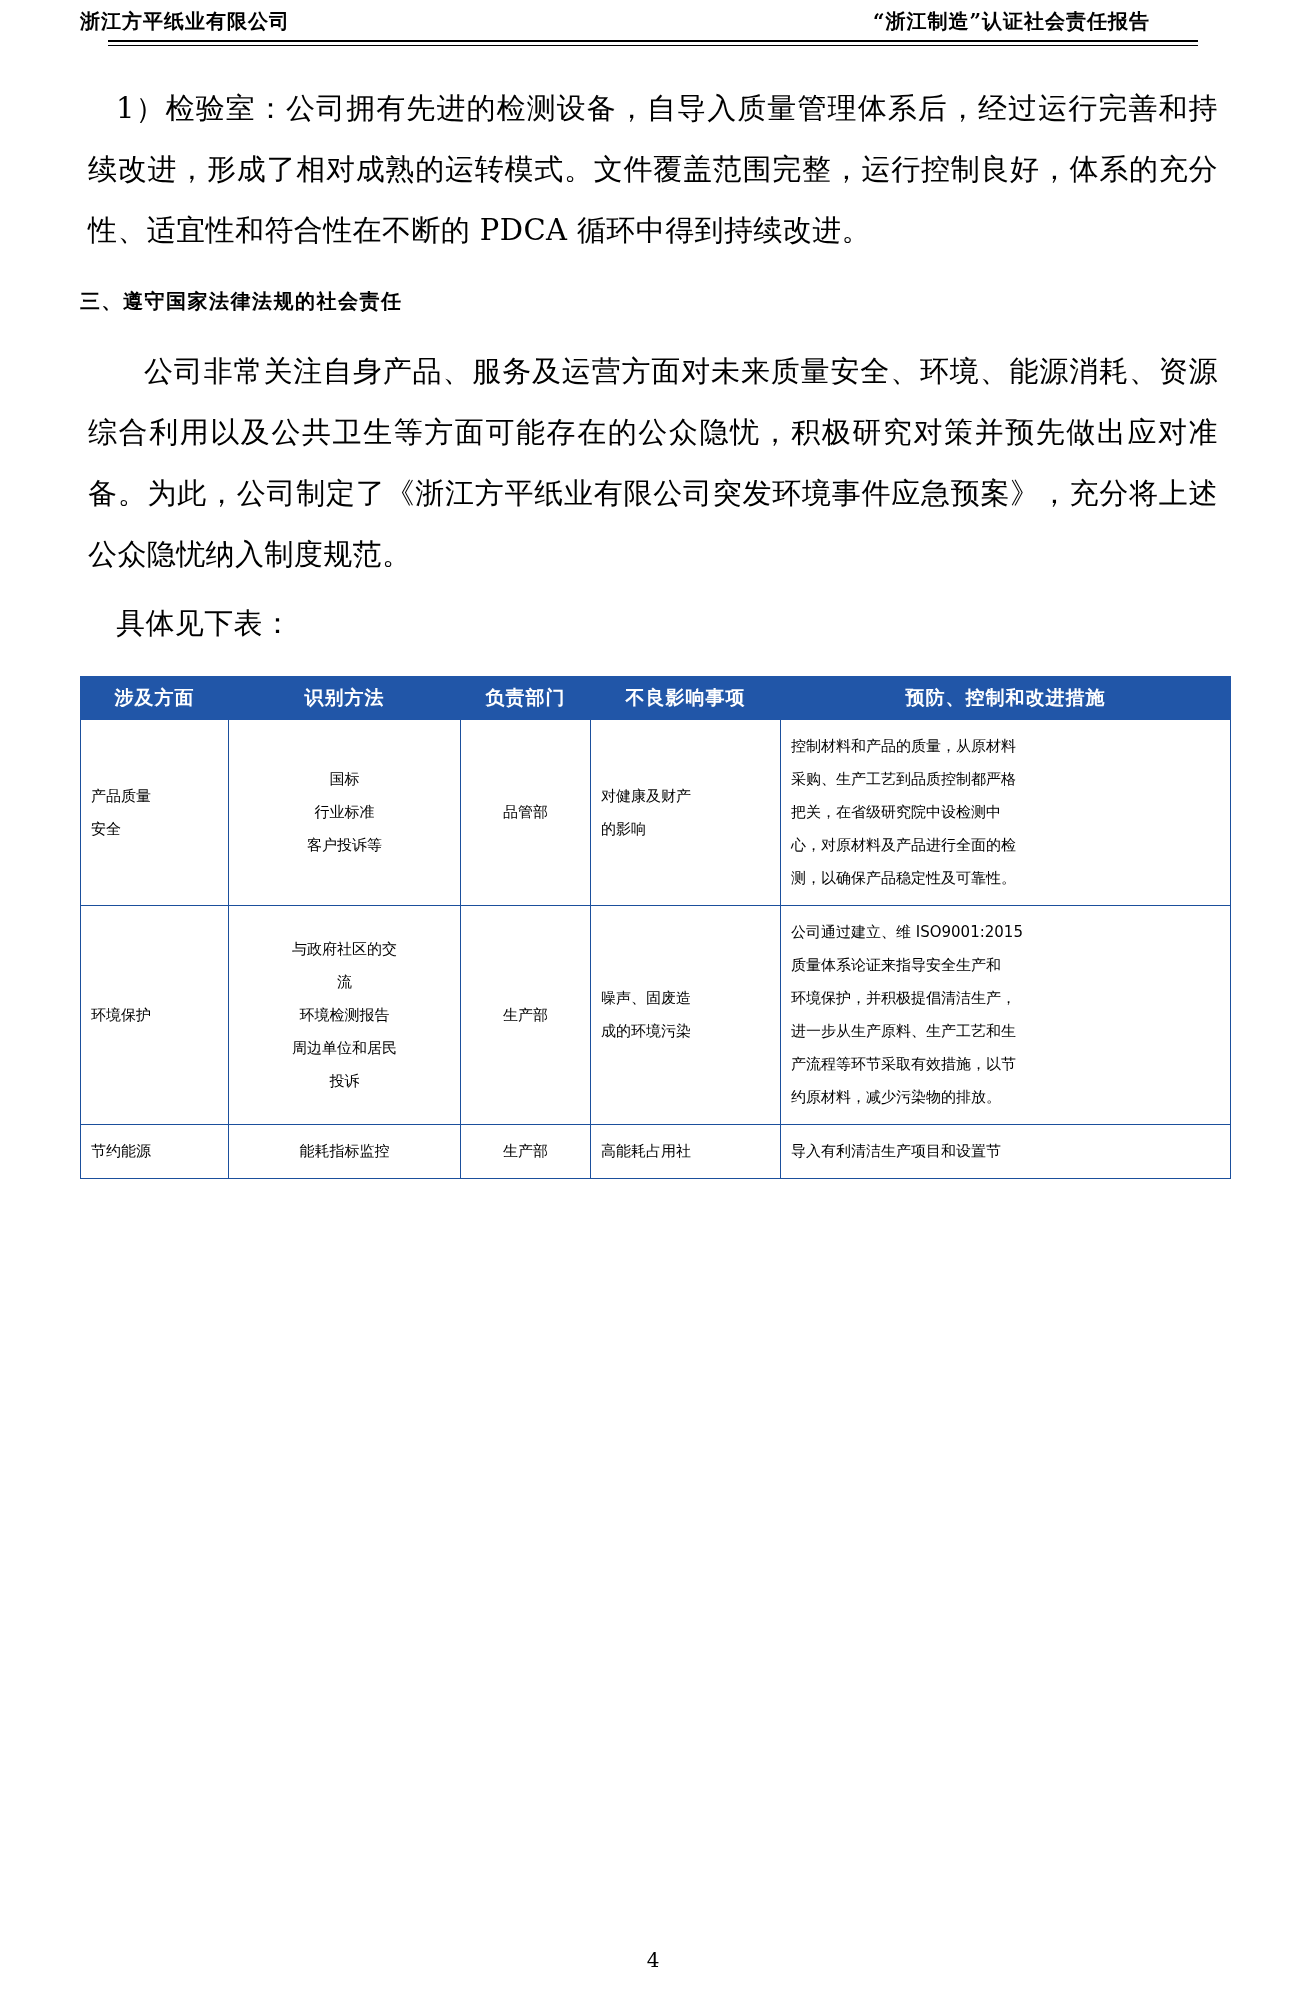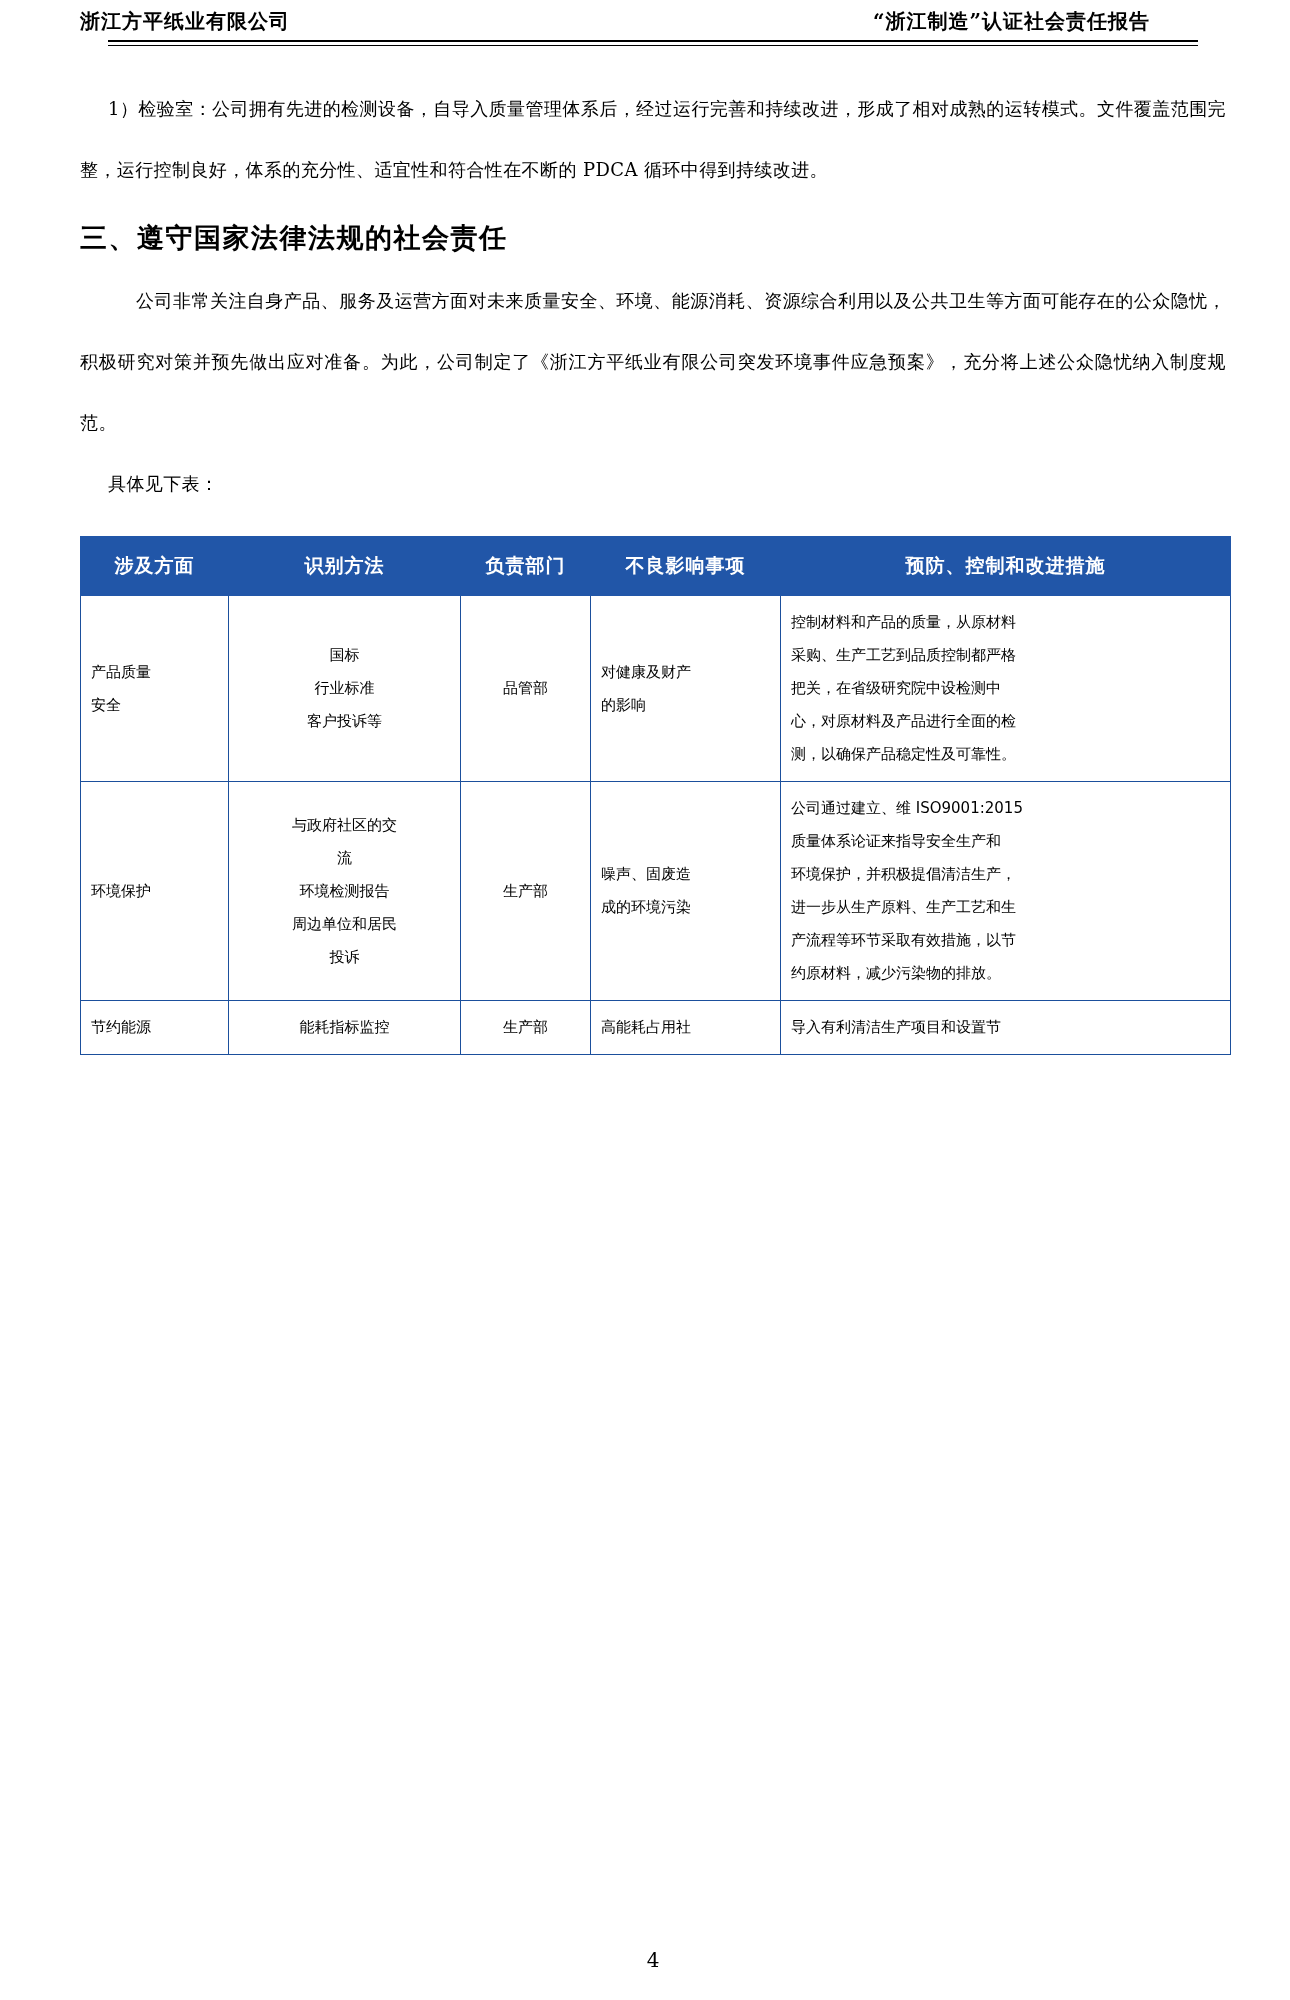--- a/index.html
+++ b/index.html
@@ -54,36 +54,36 @@
     bottom: 6px;
     border-top: 2px solid #000;
     border-bottom: 1px solid #000;
     height: 3px;
   }
   
   .body-block {
     margin-top: 26px;
   }
   p.para {
-    margin: 0;
-    font-size: 18px;
+    margin: 8px;
+    font-size: 29px;
     line-height: 61px;
     text-align: justify;
     text-justify: inter-ideograph;
     letter-spacing: 0.4px;
   }
   p.indent2 {
     text-indent: 56px;
   }
   p.indent1 {
     text-indent: 28px;
   }
   h2.section {
     margin: 6px 0 0 0;
-    font-size: 27px;
+    font-size: 20px;
     font-weight: bold;
     line-height: 64px;
     letter-spacing: 1.5px;
   }
   .table-caption {
     margin-top: 32px;
     text-align: center;
     font-size: 27px;
     font-weight: bold;
     letter-spacing: 1.5px;
@@ -94,21 +94,21 @@
     border-collapse: collapse;
     width: 1150px;
     table-layout: fixed;
     font-family: "DejaVu Sans", "Liberation Sans", sans-serif;
   }
   table.t2 th {
     background: #2156a8;
     color: #ffffff;
     font-size: 19px;
     font-weight: bold;
-    padding: 16px 4px;
+    padding: 8px 4px;
     border: 1px solid #2156a8;
     text-align: center;
     letter-spacing: 1px;
     height: 26px;
   }
   table.t2 td {
     border: 1px solid #1b4f9c;
     font-size: 15px;
     line-height: 33px;
     padding: 10px 10px;

